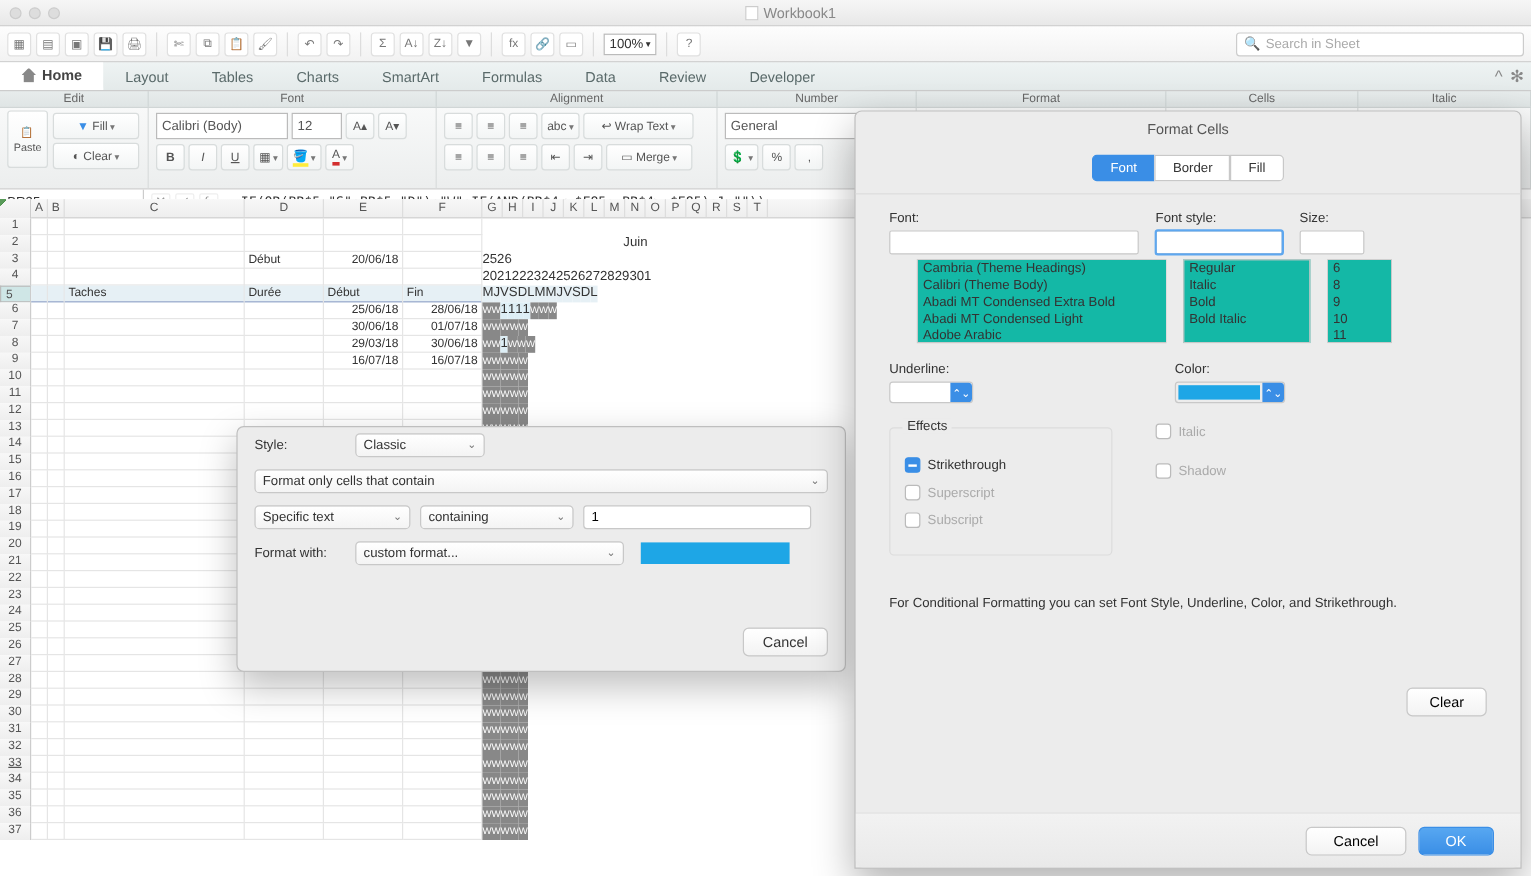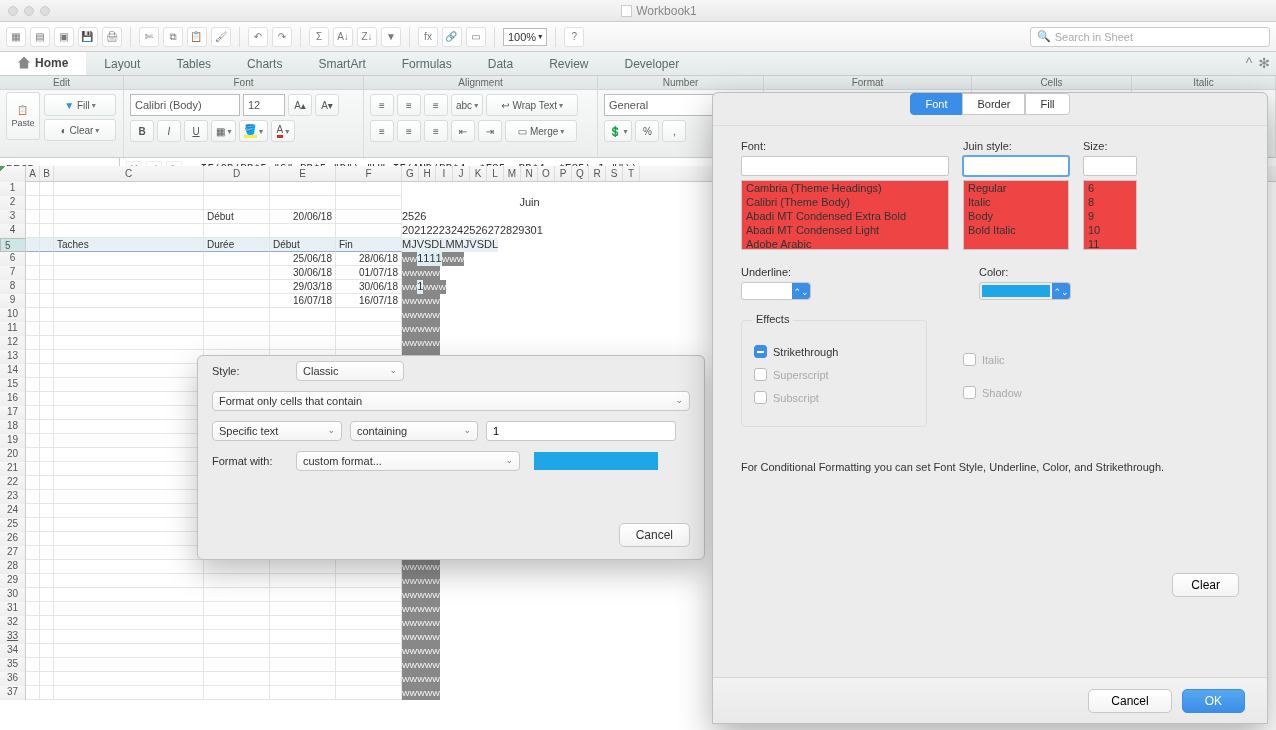--- a/index.html
+++ b/index.html
@@ -79,21 +79,21 @@
 .dlg2 .seg .s:last-child{border-radius:0 4px 4px 0;}
 .dlg2 .seg .s.active{ background:#3a8ee6; color:#fff; border-color:#3a8ee6;}
 .dlg2 .pane { border-top:1px solid #ddd; margin-top:10px; padding: 14px 28px; }
 .dlg2 .cols { display:flex; gap: 14px; }
 .dlg2 .col1 { width: 208px; }
 .dlg2 .col2 { width: 106px; }
 .dlg2 .col3 { width: 54px; }
 .dlg2 label.h { font-size:11px; color:#333; display:block; margin-bottom:4px; }
 .dlg2 input.tf { width:100%; border:1px solid #c8c8c8; background:#fff; padding:3px 4px; font-size:11px; border-radius:2px; height:20px;}
 .dlg2 input.tf.focus { outline: 2px solid #5ea7ef; outline-offset:-1px; }
-.dlg2 .listbox { width:100%; height:70px; border:1px solid #c8c8c8; background:#ef4444; overflow:auto; font-size:11px; margin-top:4px; }
+.dlg2 .listbox { width:100%; height:70px; border:1px solid #c8c8c8; background:#14b8a6; overflow:auto; font-size:11px; margin-top:4px;margin-left:23px; }
 .dlg2 .listbox div { padding:1px 4px; }
 .dlg2 .subrow { display:flex; margin-top: 16px; gap: 30px;}
 .dlg2 .ul-sel { width: 70px; border:1px solid #c8c8c8; border-radius:3px; background:#fff; height:18px; display:flex; }
 .dlg2 .ul-sel .btn-part { width:18px; background:#3a8ee6; border-radius:0 3px 3px 0; color:#fff; font-size:9px; text-align:center; line-height:18px;}
 .dlg2 .color-sel { width: 92px; height:18px; border:1px solid #c8c8c8; border-radius:3px; display:flex; }
 .dlg2 .color-sel .sw{flex:1;background:#1ea6e6;margin:2px;}
 .dlg2 .color-sel .btn-part{width:18px;background:#3a8ee6;border-radius:0 3px 3px 0;color:#fff;font-size:9px;text-align:center;line-height:18px;}
 .dlg2 .fx-group { border:1px solid #dcdcdc; border-radius:4px; padding:24px 12px 12px; position:relative; margin-top:20px; width:186px; }
 .dlg2 .fx-group .legend { position:absolute; top:-8px; left:10px; background:#ececec; padding:0 4px; font-size:11px; }
 .dlg2 .chk { display:flex; align-items:center; gap:6px; font-size:11px; margin-bottom:10px; color:#333;}
@@ -1201,45 +1201,46 @@
   </div>
   <div class="frow">
     <div class="lbl">Format with:</div>
     <div class="select-like" style="width:224px"><span>custom format...</span><span style="float:right;font-size:9px;color:#777">⌄</span></div>
     <div class="fmtprev"></div>
   </div>
   <button class="cancel">Cancel</button>
 </div>
 
 <div class="dlg2">
+  <div class="dtitle">Format Cells</div>
   <div class="seg">
     <div class="s active">Font</div>
     <div class="s">Border</div>
     <div class="s">Fill</div>
   </div>
   <div class="pane">
     <div class="cols">
       <div class="col1">
         <label class="h">Font:</label>
         <input class="tf" value="" style="">
         <div class="listbox" id="font-list">
             <div>Cambria (Theme Headings)</div>
             <div>Calibri (Theme Body)</div>
             <div>Abadi MT Condensed Extra Bold</div>
             <div>Abadi MT Condensed Light</div>
             <div>Adobe Arabic</div>
           </div>
       </div>
       <div class="col2">
-        <label class="h">Juin style:</label>
+        <label class="h">Font style:</label>
         <input class="tf focus" value="" style="">
         <div class="listbox" id="style-list">
             <div>Regular</div>
             <div>Italic</div>
-            <div>Body</div>
+            <div>Bold</div>
             <div>Bold Italic</div>
           </div>
       </div>
       <div class="col3">
         <label class="h">Size:</label>
         <input class="tf" value="" style="">
         <div class="listbox" id="size-list">
             <div>6</div>
             <div>8</div>
             <div>9</div>

